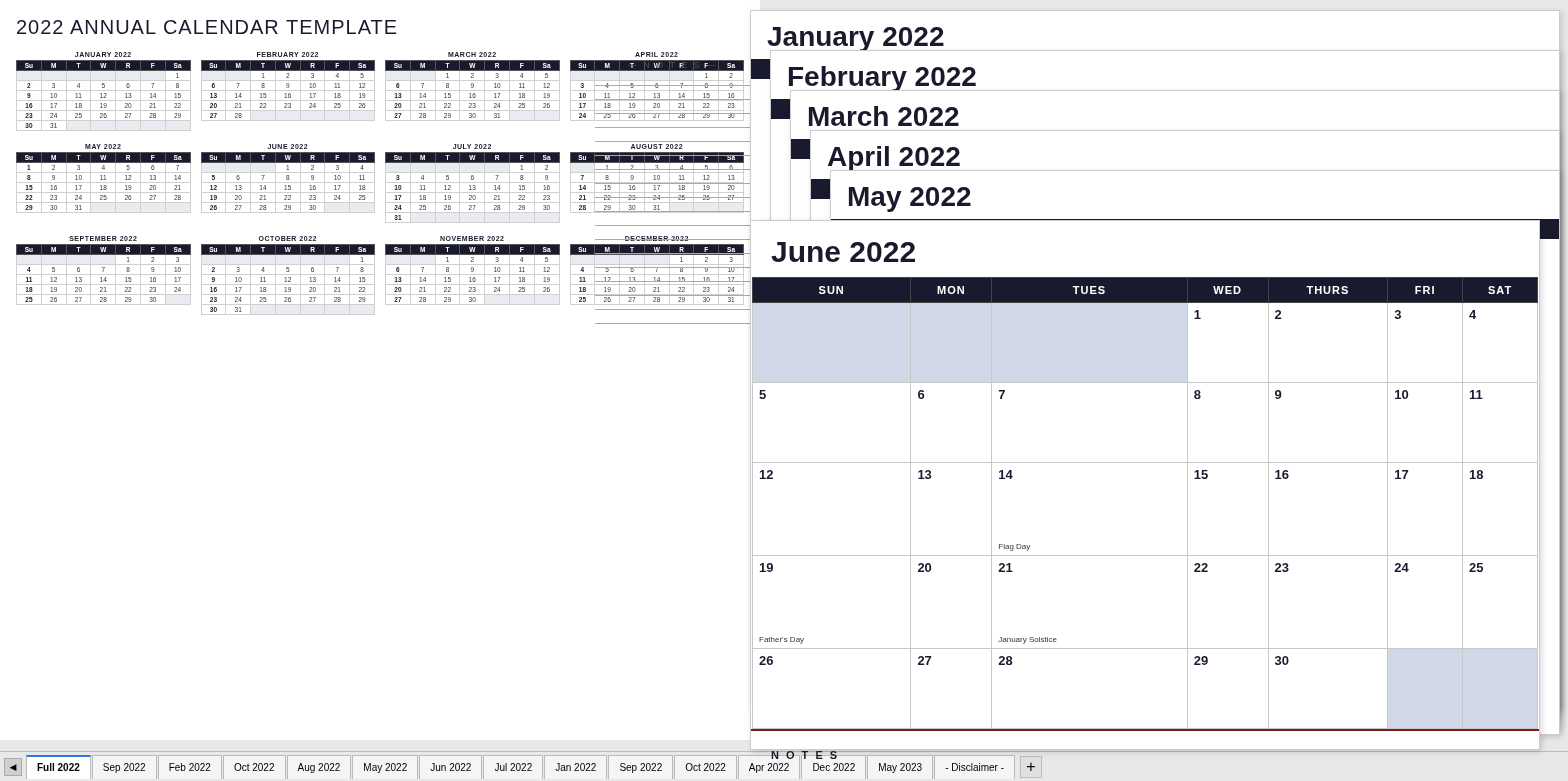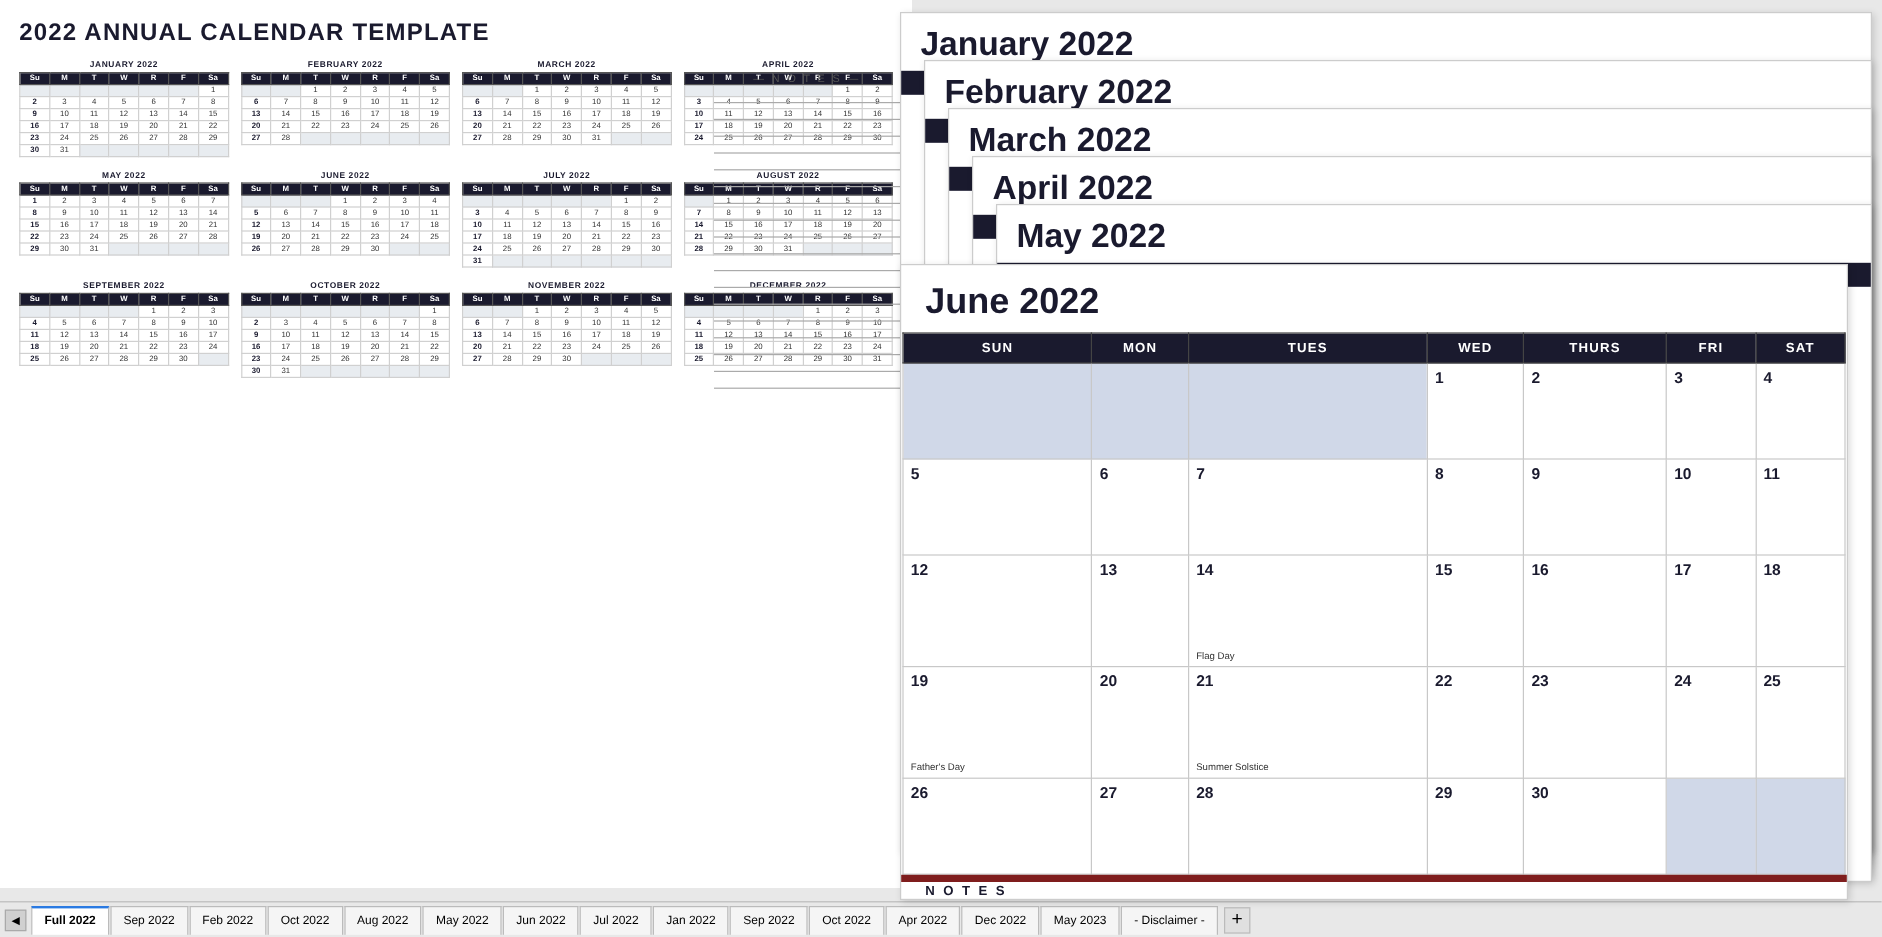--- a/index.html
+++ b/index.html
@@ -11,21 +11,21 @@
       top: 0; left: 0;
       width: 760px;
       height: 740px;
       background: white;
       padding: 16px;
       overflow: hidden;
     }
 
     .main-title {
       font-size: 20px;
-      font-weight: 700;
+      font-weight: 400;
       color: #1a1a2e;
       letter-spacing: 1px;
       margin-bottom: 12px;
     }
 
     
     .calendars-container {
       display: grid;
       grid-template-columns: repeat(4, 1fr);
       grid-template-rows: repeat(3, auto);
@@ -159,26 +159,26 @@
       background: white;
     }
     .june-grid td.shaded { background: #d0d8e8; }
     .event-note {
       font-size: 8px;
       font-weight: normal;
       color: #333;
       margin-top: 60px;
     }
     .notes-section {
-      padding: 2px 20px;
+      padding: 18px 20px;
       font-size: 11px;
       font-weight: bold;
       letter-spacing: 2px;
       color: #1a1a2e;
-      border-top: 6px solid #7f1d1d;
+      border-top: 2px solid #7f1d1d;
     }
 
     
     .tab-bar {
       position: absolute;
       bottom: 0; left: 0;
       width: 1568px;
       height: 30px;
       background: #e8e8e8;
       display: flex;
@@ -1192,21 +1192,21 @@
           <tr>
             <td>
               <div>19</div>
               <div class="event-note">Father's Day</div>
             </td>
             <td>
               <div>20</div>
             </td>
             <td>
               <div>21</div>
-              <div class="event-note">Summer Solstice</div>
+              <div class="event-note">January Solstice</div>
             </td>
             <td>
               <div>22</div>
             </td>
             <td>
               <div>23</div>
             </td>
             <td>
               <div>24</div>
             </td>

